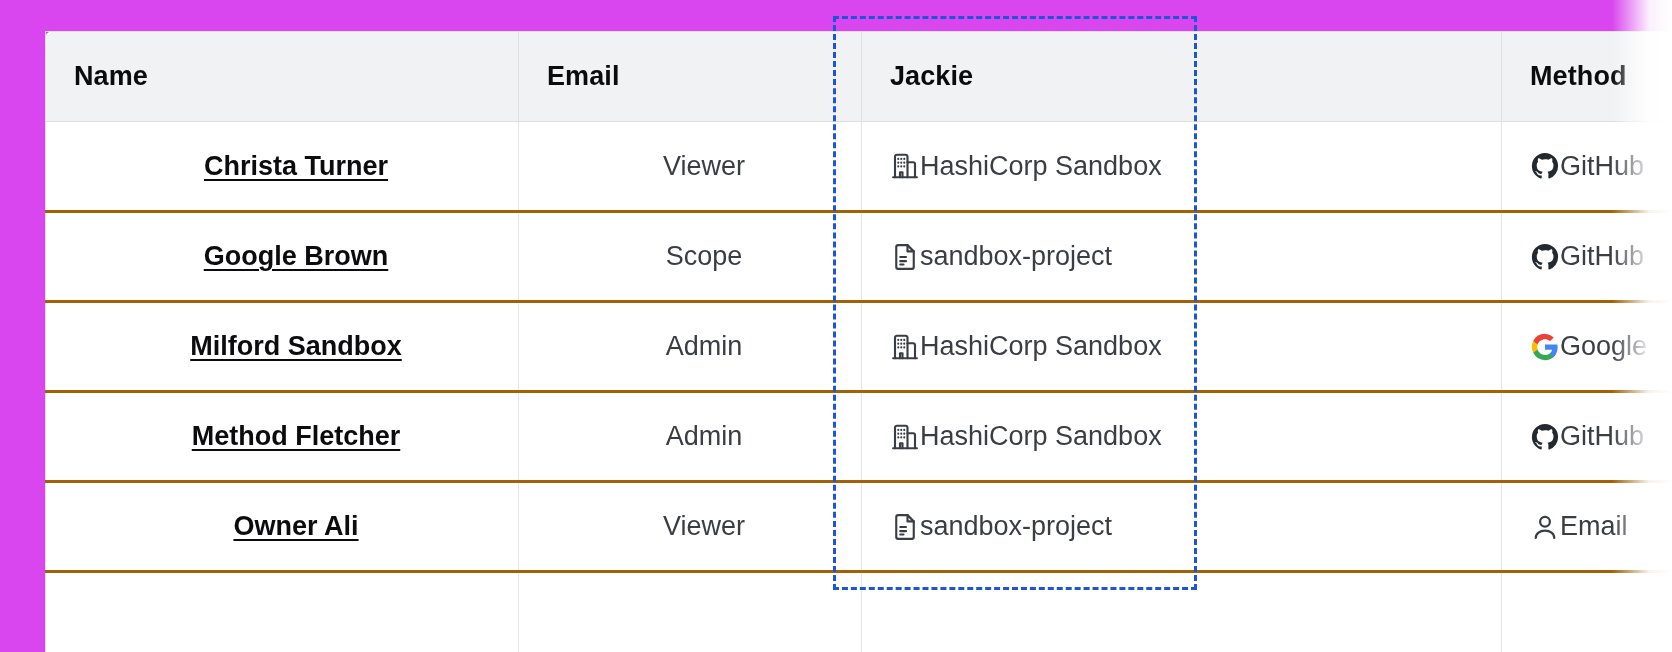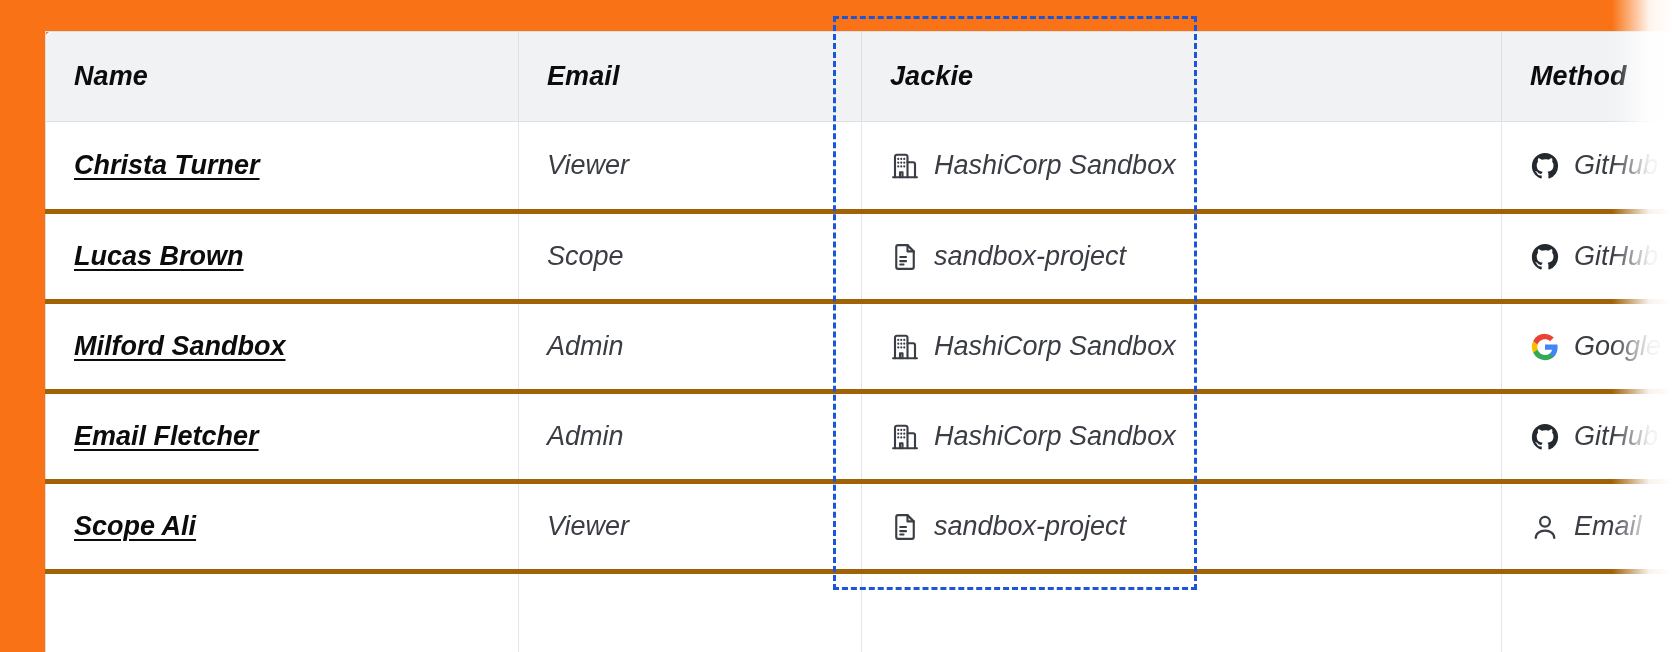--- a/index.html
+++ b/index.html
@@ -6,22 +6,21 @@
     margin: 0;
     padding: 0;
     background: #ffffff;
     font-family: "Liberation Sans", sans-serif;
   }
   #root {
     position: relative;
     width: 1672px;
     height: 652px;
     overflow: hidden;
-    background: #f97316;
-    font-style: italic;
+    background: #d946ef;
   }
 
   
   .table-wrap {
     position: absolute;
     left: 45px;
     top: 31px;
     width: 1627px;
     height: 621px;
     overflow: hidden;
@@ -52,24 +51,25 @@
   }
   table.data-table thead th:last-child { border-right: none; }
   table.data-table thead th.th-first { border-top-left-radius: 8px; }
 
   table.data-table tbody td {
     height: 90px;
     padding: 0 0 0 28px;
     vertical-align: middle;
     font-size: 27px;
     color: #3b3d45;
-    border-bottom: 5px solid #a16207;
+    border-bottom: 3px solid #a16207;
     border-right: 1px solid #e3e5e9;
     box-sizing: border-box;
     white-space: nowrap;
+    text-align: center;
   }
   table.data-table tbody td:last-child { border-right: none; }
 
   
   .col-name   { width: 473px; }
   .col-role   { width: 343px; }
   .col-scope  { width: 640px; }
   .col-method { width: 294px; }
 
   
@@ -80,21 +80,21 @@
     text-decoration: underline;
     text-underline-offset: 4px;
     text-decoration-thickness: 2px;
     cursor: pointer;
   }
 
   
   .icon-cell {
     display: flex;
     align-items: center;
-    gap: 14px;
+    gap: 0;
   }
   .icon-cell .glyph {
     flex: 0 0 auto;
     width: 30px;
     height: 30px;
     display: inline-flex;
     align-items: center;
     justify-content: center;
   }
   .icon-cell .glyph svg { display: block; }
@@ -177,21 +177,21 @@
                   <path d="M12 1.5A10.5 10.5 0 0 0 1.5 12c0 4.64 3.01 8.58 7.18 9.97.52.1.71-.23.71-.5 0-.25-.01-1.07-.01-1.95-2.63.48-3.31-.64-3.52-1.23-.12-.3-.63-1.23-1.08-1.48-.37-.2-.9-.68-.01-.7.83-.01 1.43.77 1.63 1.08.95 1.6 2.47 1.15 3.08.88.09-.69.37-1.15.68-1.42-2.33-.26-4.77-1.17-4.77-5.18 0-1.14.41-2.08 1.08-2.82-.11-.26-.47-1.34.1-2.78 0 0 .88-.28 2.89 1.08a9.8 9.8 0 0 1 2.63-.35c.89 0 1.79.12 2.63.35 2-1.37 2.88-1.08 2.88-1.08.58 1.44.21 2.52.11 2.78.67.74 1.08 1.67 1.08 2.82 0 4.02-2.45 4.92-4.78 5.18.38.33.71.96.71 1.94 0 1.4-.01 2.53-.01 2.88 0 .28.19.61.71.5A10.52 10.52 0 0 0 22.5 12 10.5 10.5 0 0 0 12 1.5z"></path>
                 </svg>
               </span>
               <span class="txt">GitHub</span>
             </span>
           </td>
         </tr>
 
         <tr>
           <td>
-            <span class="name-link">Lucas Brown</span>
+            <span class="name-link">Google Brown</span>
           </td>
           <td>Scope</td>
           <td>
             <span class="icon-cell">
               <span class="glyph">
                 <svg width="30" height="30" viewBox="0 0 24 24" fill="none" stroke="#3b3d45" stroke-width="1.7" stroke-linecap="round" stroke-linejoin="round">
                   <path d="M14 2.5H6.5A1.5 1.5 0 0 0 5 4v16a1.5 1.5 0 0 0 1.5 1.5h11A1.5 1.5 0 0 0 19 20V7.5z"></path>
                   <path d="M14 2.5V7.5H19"></path>
                   <path d="M8.2 12h4.6M8.2 15.3h4.6M8.2 18h2.6"></path>
                 </svg>
@@ -240,21 +240,21 @@
                   <path fill="#ea4335" d="M12 5.86c1.55 0 2.93.53 4.02 1.58l3.01-3.01C17.21 2.7 14.83 1.5 12 1.5A10.5 10.5 0 0 0 2.6 7.23l3.51 2.72C6.94 7.71 9.26 5.86 12 5.86z"></path>
                 </svg>
               </span>
               <span class="txt">Google</span>
             </span>
           </td>
         </tr>
 
         <tr>
           <td>
-            <span class="name-link">Email Fletcher</span>
+            <span class="name-link">Method Fletcher</span>
           </td>
           <td>Admin</td>
           <td>
             <span class="icon-cell">
               <span class="glyph">
                 <svg width="30" height="30" viewBox="0 0 24 24" fill="none" stroke="#3b3d45" stroke-width="1.7" stroke-linecap="round" stroke-linejoin="round">
                   <path d="M4 21V4.5A1.5 1.5 0 0 1 5.5 3h7A1.5 1.5 0 0 1 14 4.5V21"></path>
                   <path d="M14 9h4.5A1.5 1.5 0 0 1 20 10.5V21"></path>
                   <path d="M2.5 21h19"></path>
                   <path d="M6.6 6.3h.01M9 6.3h.01M11.4 6.3h.01M6.6 9.3h.01M9 9.3h.01M11.4 9.3h.01M6.6 12.3h.01M9 12.3h.01M11.4 12.3h.01"></path>
@@ -271,21 +271,21 @@
                   <path d="M12 1.5A10.5 10.5 0 0 0 1.5 12c0 4.64 3.01 8.58 7.18 9.97.52.1.71-.23.71-.5 0-.25-.01-1.07-.01-1.95-2.63.48-3.31-.64-3.52-1.23-.12-.3-.63-1.23-1.08-1.48-.37-.2-.9-.68-.01-.7.83-.01 1.43.77 1.63 1.08.95 1.6 2.47 1.15 3.08.88.09-.69.37-1.15.68-1.42-2.33-.26-4.77-1.17-4.77-5.18 0-1.14.41-2.08 1.08-2.82-.11-.26-.47-1.34.1-2.78 0 0 .88-.28 2.89 1.08a9.8 9.8 0 0 1 2.63-.35c.89 0 1.79.12 2.63.35 2-1.37 2.88-1.08 2.88-1.08.58 1.44.21 2.52.11 2.78.67.74 1.08 1.67 1.08 2.82 0 4.02-2.45 4.92-4.78 5.18.38.33.71.96.71 1.94 0 1.4-.01 2.53-.01 2.88 0 .28.19.61.71.5A10.52 10.52 0 0 0 22.5 12 10.5 10.5 0 0 0 12 1.5z"></path>
                 </svg>
               </span>
               <span class="txt">GitHub</span>
             </span>
           </td>
         </tr>
 
         <tr>
           <td>
-            <span class="name-link">Scope Ali</span>
+            <span class="name-link">Owner Ali</span>
           </td>
           <td>Viewer</td>
           <td>
             <span class="icon-cell">
               <span class="glyph">
                 <svg width="30" height="30" viewBox="0 0 24 24" fill="none" stroke="#3b3d45" stroke-width="1.7" stroke-linecap="round" stroke-linejoin="round">
                   <path d="M14 2.5H6.5A1.5 1.5 0 0 0 5 4v16a1.5 1.5 0 0 0 1.5 1.5h11A1.5 1.5 0 0 0 19 20V7.5z"></path>
                   <path d="M14 2.5V7.5H19"></path>
                   <path d="M8.2 12h4.6M8.2 15.3h4.6M8.2 18h2.6"></path>
                 </svg>

